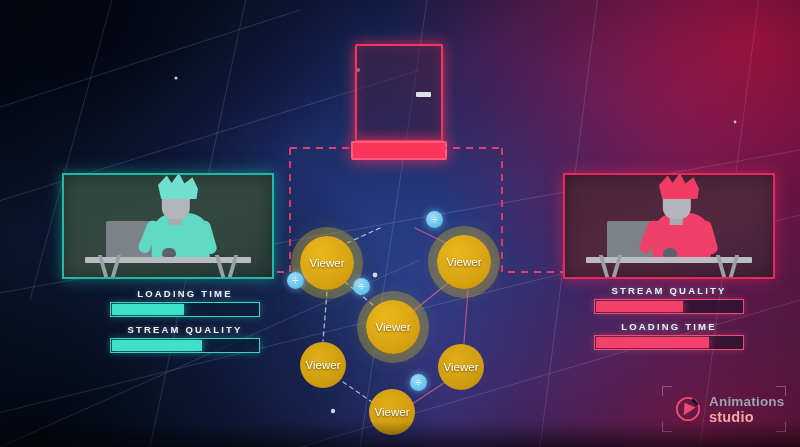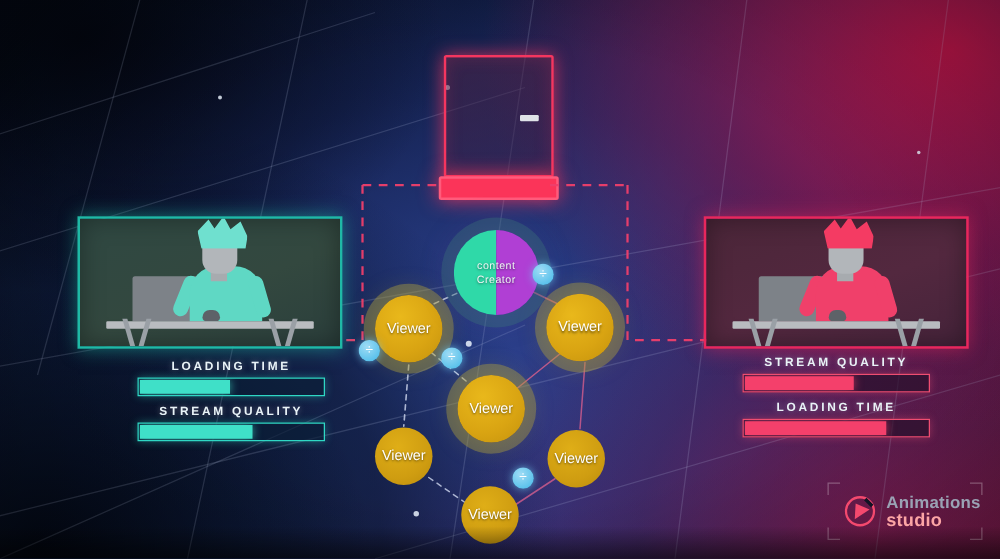--- a/index.html
+++ b/index.html
@@ -263,28 +263,20 @@
         <span>Viewer</span>
       </div>
       <div class="node node-viewer flat" style="left: 438px; top: 344px; width: 46px; height: 46px;">
         <span>Viewer</span>
       </div>
       <div class="node node-viewer flat" style="left: 369px; top: 389px; width: 46px; height: 46px;">
         <span>Viewer</span>
       </div>
     </div>
 
-  <div class="node node-creator" id="creator-node" style="left:363px;top:184px;">
-    <div class="cc-half cc-l"></div>
-    <div class="cc-half cc-r"></div>
-    <div class="cc-text">
-      <div>content</div>
-      <div>Creator</div>
-    </div>
-  </div>
 
   <div id="badges-layer">
       <div class="badge" style="left: 426px; top: 211px;">÷</div>
       <div class="badge" style="left: 287px; top: 272px;">÷</div>
       <div class="badge" style="left: 353px; top: 278px;">÷</div>
       <div class="badge" style="left: 410px; top: 374px;">÷</div>
     </div>
 
   <div class="logo">
     <div class="logo-brackets">

